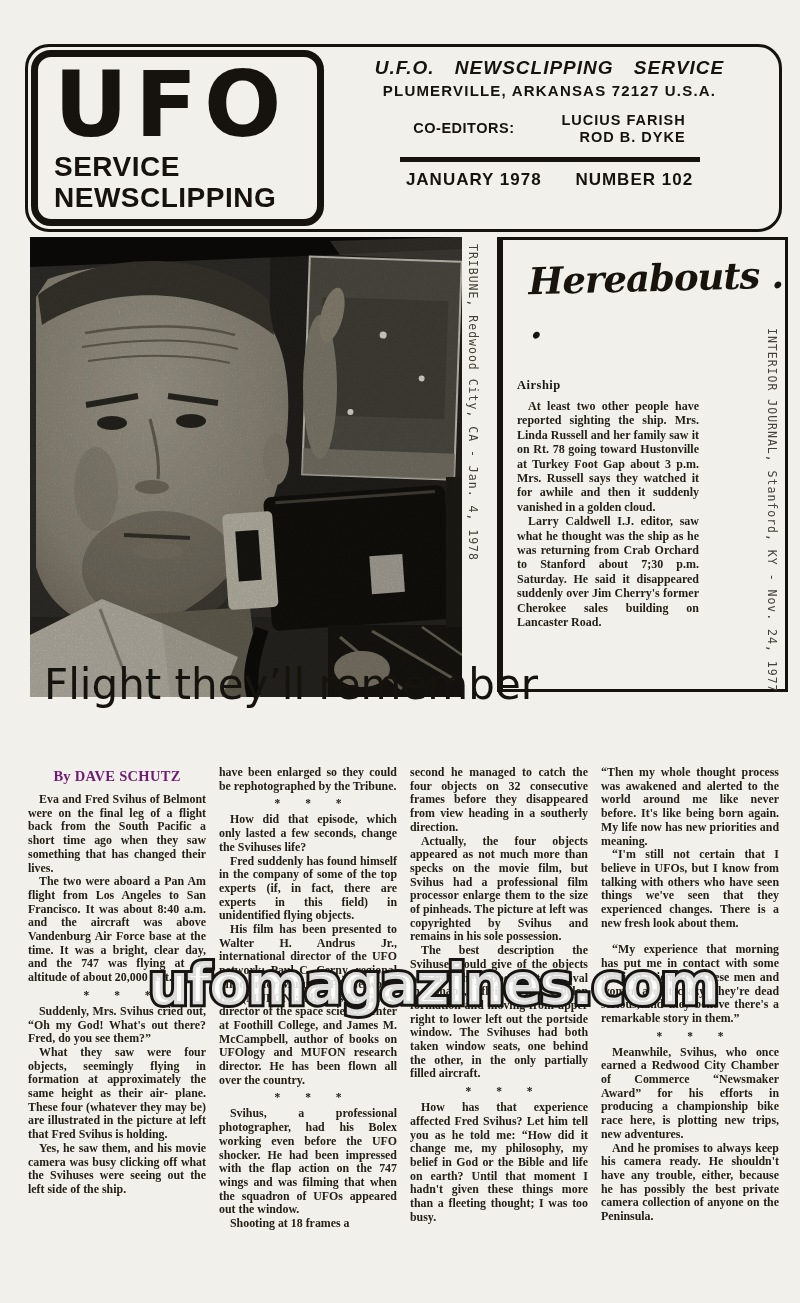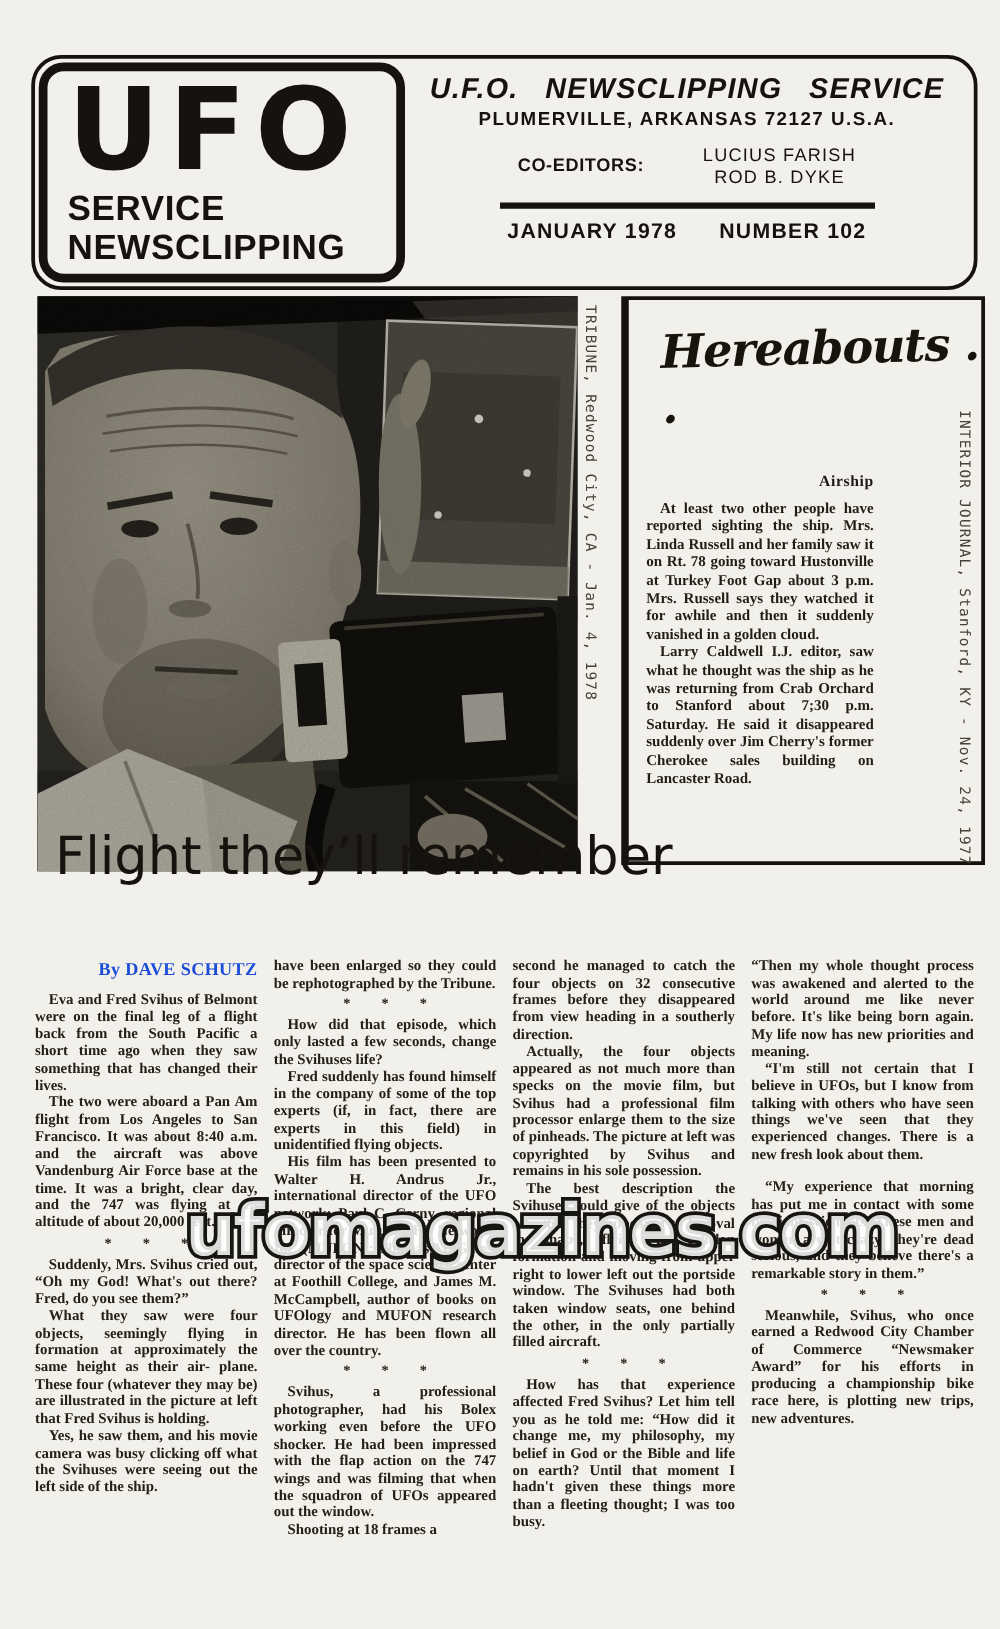--- a/index.html
+++ b/index.html
@@ -29,26 +29,26 @@
   }
   .logo-sub{
     font-family:"Liberation Sans", sans-serif;font-weight:bold;
     font-size:28px;line-height:31px;letter-spacing:0.5px;color:#16130e;
   }
   .header-right{
     position:absolute;left:300px;right:8px;top:10px;text-align:center;
     font-family:"Liberation Sans", sans-serif;color:#16130e;
   }
   .masthead-title{
-    font-style:italic;font-weight:bold;font-size:23px;letter-spacing:1px;word-spacing:14px;
+    font-style:italic;font-weight:bold;font-size:19px;letter-spacing:1px;word-spacing:14px;
   }
   .addr{font-weight:bold;font-size:15px;letter-spacing:1.2px;margin-top:3px;}
   .coeds{display:flex;justify-content:center;gap:9px;margin-top:13px;}
   .coeds-label{font-weight:bold;font-size:14.5px;letter-spacing:0.5px;margin-top:8px;}
-  .coeds-names{text-align:center;font-weight:normal;font-size:14.5px;line-height:17px;letter-spacing:1px;margin-left:38px;}
+  .coeds-names{text-align:right;font-weight:bold;font-size:14.5px;line-height:17px;letter-spacing:1px;margin-left:38px;}
   .issue-rule{height:5px;background:#16130e;width:300px;margin:11px auto 0;}
   .issue-line{margin-top:8px;font-weight:bold;font-size:17px;letter-spacing:1px;}
   .issue-line span{display:inline-block;}
   .issue-line .num{margin-left:28px;}
 
   
   .photo{
     position:absolute;left:30px;top:237px;width:432px;height:460px;background:#2e2c27;
   }
   .photo svg{display:block;width:100%;height:100%;}
@@ -62,21 +62,21 @@
   .hereabouts{
     position:absolute;left:497px;top:237px;width:291px;height:455px;
     border:3px solid #16130e;border-left-width:6px;box-sizing:border-box;background:var(--paper);
   }
   .hb-title{
     font-family:"DejaVu Serif", serif;font-style:italic;font-weight:bold;
     font-size:37px;letter-spacing:-1px;margin:16px 0 0 26px;transform:rotate(-1.5deg);
     color:#17140e;
   }
   .hb-sub{
-    width:182px;margin:34px 0 6px 14px;text-align:right;
+    width:182px;margin:34px 0 6px 14px;text-align:left;
     font-weight:bold;font-size:12.5px;letter-spacing:0.5px;
   }
   .hb-body{margin:0 0 0 14px;width:182px;}
   .hb-body p{
     margin:0;font-size:12px;line-height:14.4px;font-weight:bold;
     text-align:justify;text-indent:11px;color:#221e16;
   }
   .hb-source{right:6px;top:88px;position:absolute;writing-mode:vertical-rl;white-space:nowrap;
     font-family:"DejaVu Sans Mono", monospace;font-size:11.5px;letter-spacing:1px;color:#46423a;}
 
@@ -84,22 +84,22 @@
   .headline{
     position:absolute;left:44px;top:660px;
     font-family:"DejaVu Sans", sans-serif;font-size:42px;font-weight:normal;
     letter-spacing:0px;color:#16130e;white-space:nowrap;text-align:center;
   }
 
   
   .cols{position:absolute;left:28px;top:766px;width:752px;display:flex;gap:13px;}
   .col{width:178px;}
   .byline{
-    font-weight:bold;font-size:14.5px;text-align:right;letter-spacing:0.3px;
-    margin:2px 0 8px 0;color:#1d4ed8;
+    font-weight:bold;font-size:14.5px;text-align:center;letter-spacing:0.3px;
+    margin:2px 0 8px 0;color:#701a75;
   }
   .col p{
     margin:0;font-size:11.9px;line-height:13.7px;font-weight:bold;
     text-align:justify;text-indent:11px;color:#25topaz;color:#252017;
   }
   .col p.noindent{text-indent:0;}
   .col p.gap{margin-top:13px;}
   .sep{
     text-align:center;font-weight:bold;font-size:11.5px;letter-spacing:11px;
     margin:4px 0 4px 11px;color:#252017;
@@ -252,20 +252,21 @@
         <p class="">The best description the Svihuses could give of the objects was that they appeared to be oval in shape, flying in echelon formation and moving from upper right to lower left out the portside window. The Svihuses had both taken window seats, one behind the other, in the only partially filled aircraft.</p>
         <div class="sep">*  *  *</div>
         <p class="">How has that experience affected Fred Svihus? Let him tell you as he told me: “How did it change me, my philosophy, my belief in God or the Bible and life on earth? Until that moment I hadn't given these things more than a fleeting thought; I was too busy.</p>
       </div>
       <div class="col">
         <p class="noindent ">“Then my whole thought process was awakened and alerted to the world around me like never before. It's like being born again. My life now has new priorities and meaning.</p>
         <p class="">“I'm still not certain that I believe in UFOs, but I know from talking with others who have seen things we've seen that they experienced changes. There is a new fresh look about them.</p>
         <p class="gap">“My experience that morning has put me in contact with some brilliant scientists. These men and women aren't crazy; they're dead serious, and they believe there's a remarkable story in them.”</p>
         <div class="sep">*  *  *</div>
         <p class="">Meanwhile, Svihus, who once earned a Redwood City Chamber of Commerce “Newsmaker Award” for his efforts in producing a championship bike race here, is plotting new trips, new adventures.</p>
+        <p class="">And he promises to always keep his camera ready. He shouldn't have any trouble, either, because he has possibly the best private camera collection of anyone on the Peninsula.</p>
       </div>
     </div>
 
   <svg class="watermark" viewBox="0 0 590 84">
     <text x="295" y="60" text-anchor="middle" font-family="DejaVu Sans, sans-serif" font-size="57" font-weight="bold" fill="#ffffff" fill-opacity="0.85" stroke="#171512" stroke-width="6" paint-order="stroke" letter-spacing="-2">ufomagazines.com</text>
   </svg>
 
 </div>
 
 </body></html>

